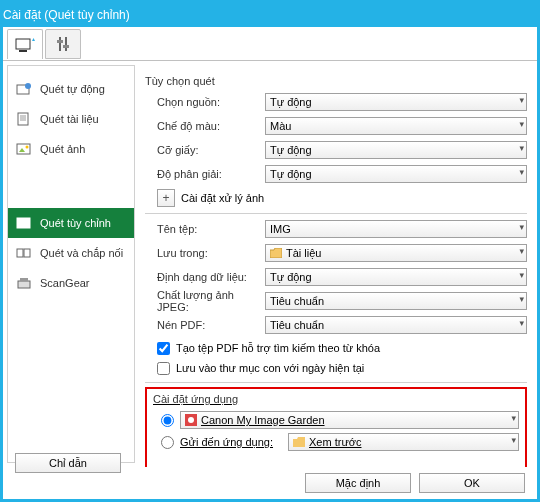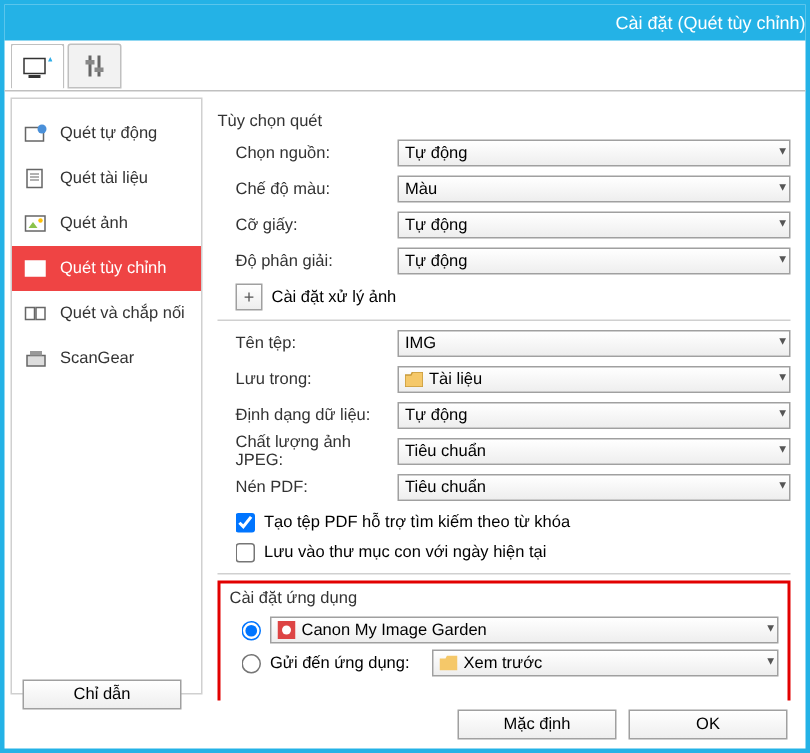--- a/index.html
+++ b/index.html
@@ -1,41 +1,41 @@
 <!DOCTYPE html>
 <html><head>
 <meta charset="utf-8">
 <style>
 * { box-sizing: border-box; margin: 0; padding: 0; font-family: "Segoe UI", Tahoma, sans-serif; font-size: 11px; }
 body { background: #fff; }
 .window { width: 540px; height: 502px; background: #fff; border: 3px solid #24b2e6; position: relative; }
-.titlebar { height: 24px; background: #24b2e6; color: #fff; text-align: right; line-height: 24px; font-size: 12px; }
+.titlebar { height: 24px; background: #24b2e6; color: #fff; text-align: left; line-height: 24px; font-size: 12px; }
 .toolbar { height: 34px; border-bottom: 1px solid #c0c0c0; display: flex; padding: 2px 4px 0; }
 .tool-tab { width: 36px; height: 30px; border: 1px solid #c0c0c0; border-bottom: none; background: #fff; display: flex; align-items: center; justify-content: center; margin-right: 2px; border-radius: 2px 2px 0 0; position: relative; }
 .tool-tab.active { background: #fff; z-index: 2; }
 .tool-tab.inactive { background: #f2f2f2; border-bottom: 1px solid #c0c0c0; }
 .body-area { display: flex; height: 406px; }
 .sidebar { width: 128px; border-right: 1px solid #d0d0d0; padding-top: 8px; margin: 4px 0 4px 4px; border: 1px solid #d0d0d0; }
 .side-item { display: flex; align-items: center; height: 30px; padding: 0 8px; cursor: pointer; color: #333; }
-.side-item.active { background: #ef4444; color: #fff; }
+.side-item.active { background: #15803d; color: #fff; margin-top: 44px; }
 .side-icon { width: 16px; height: 16px; margin-right: 8px; display: flex; align-items: center; justify-content: center; }
 .main { flex: 1; padding: 8px 10px 4px 10px; overflow: hidden; }
 .group-label { color: #333; margin-bottom: 4px; margin-top: 6px; }
 .row { display: flex; align-items: center; height: 22px; margin-bottom: 2px; }
 .row-label { width: 120px; padding-left: 12px; color: #333; }
 .row-control { flex: 1; }
 select, .combo { width: 100%; height: 18px; border: 1px solid #a0a0a0; background: linear-gradient(#fff,#eee); font-size: 11px; padding: 0 2px; appearance: none; position: relative; }
 .combo { display: flex; align-items: center; padding-left: 4px; }
 .combo .arrow { position: absolute; right: 2px; top: 1px; font-size: 9px; color: #555; }
 .combo .mini-icon { width: 12px; height: 12px; margin-right: 4px; display: inline-flex; align-items: center; justify-content: center; }
 .plus-btn { width: 18px; height: 18px; border: 1px solid #a0a0a0; background: linear-gradient(#fff,#eee); display: inline-flex; align-items: center; justify-content: center; margin-right: 6px; font-size: 12px; color: #555; }
 .check-row { display: flex; align-items: center; padding-left: 12px; height: 20px; }
 .check-row input { margin-right: 6px; }
 .divider { border-top: 1px solid #d0d0d0; margin: 4px 0; }
-.app-group { border: 2px solid #e20000; padding: 4px 6px 4px 6px; margin-top: 2px; }
+.app-group { border: 2px solid #e20000; padding: 4px 6px 4px 6px; margin-top: 2px; text-decoration: underline; }
 .radio-row { display: flex; align-items: center; height: 22px; }
 .radio-row input { margin-left: 8px; margin-right: 6px; }
 .radio-label { width: 108px; }
 .bottom-bar { position: absolute; bottom: 6px; left: 0; right: 0; display: flex; padding: 0 12px; flex-direction: column; }
 .btn { width: 106px; height: 20px; border: 1px solid #a0a0a0; background: linear-gradient(#fff,#eee); text-align: center; line-height: 18px; }
 .btn-group-right { margin-left: auto; display: flex; gap: 8px; }
 svg { display: block; }
 </style>
 </head>
 <body>

